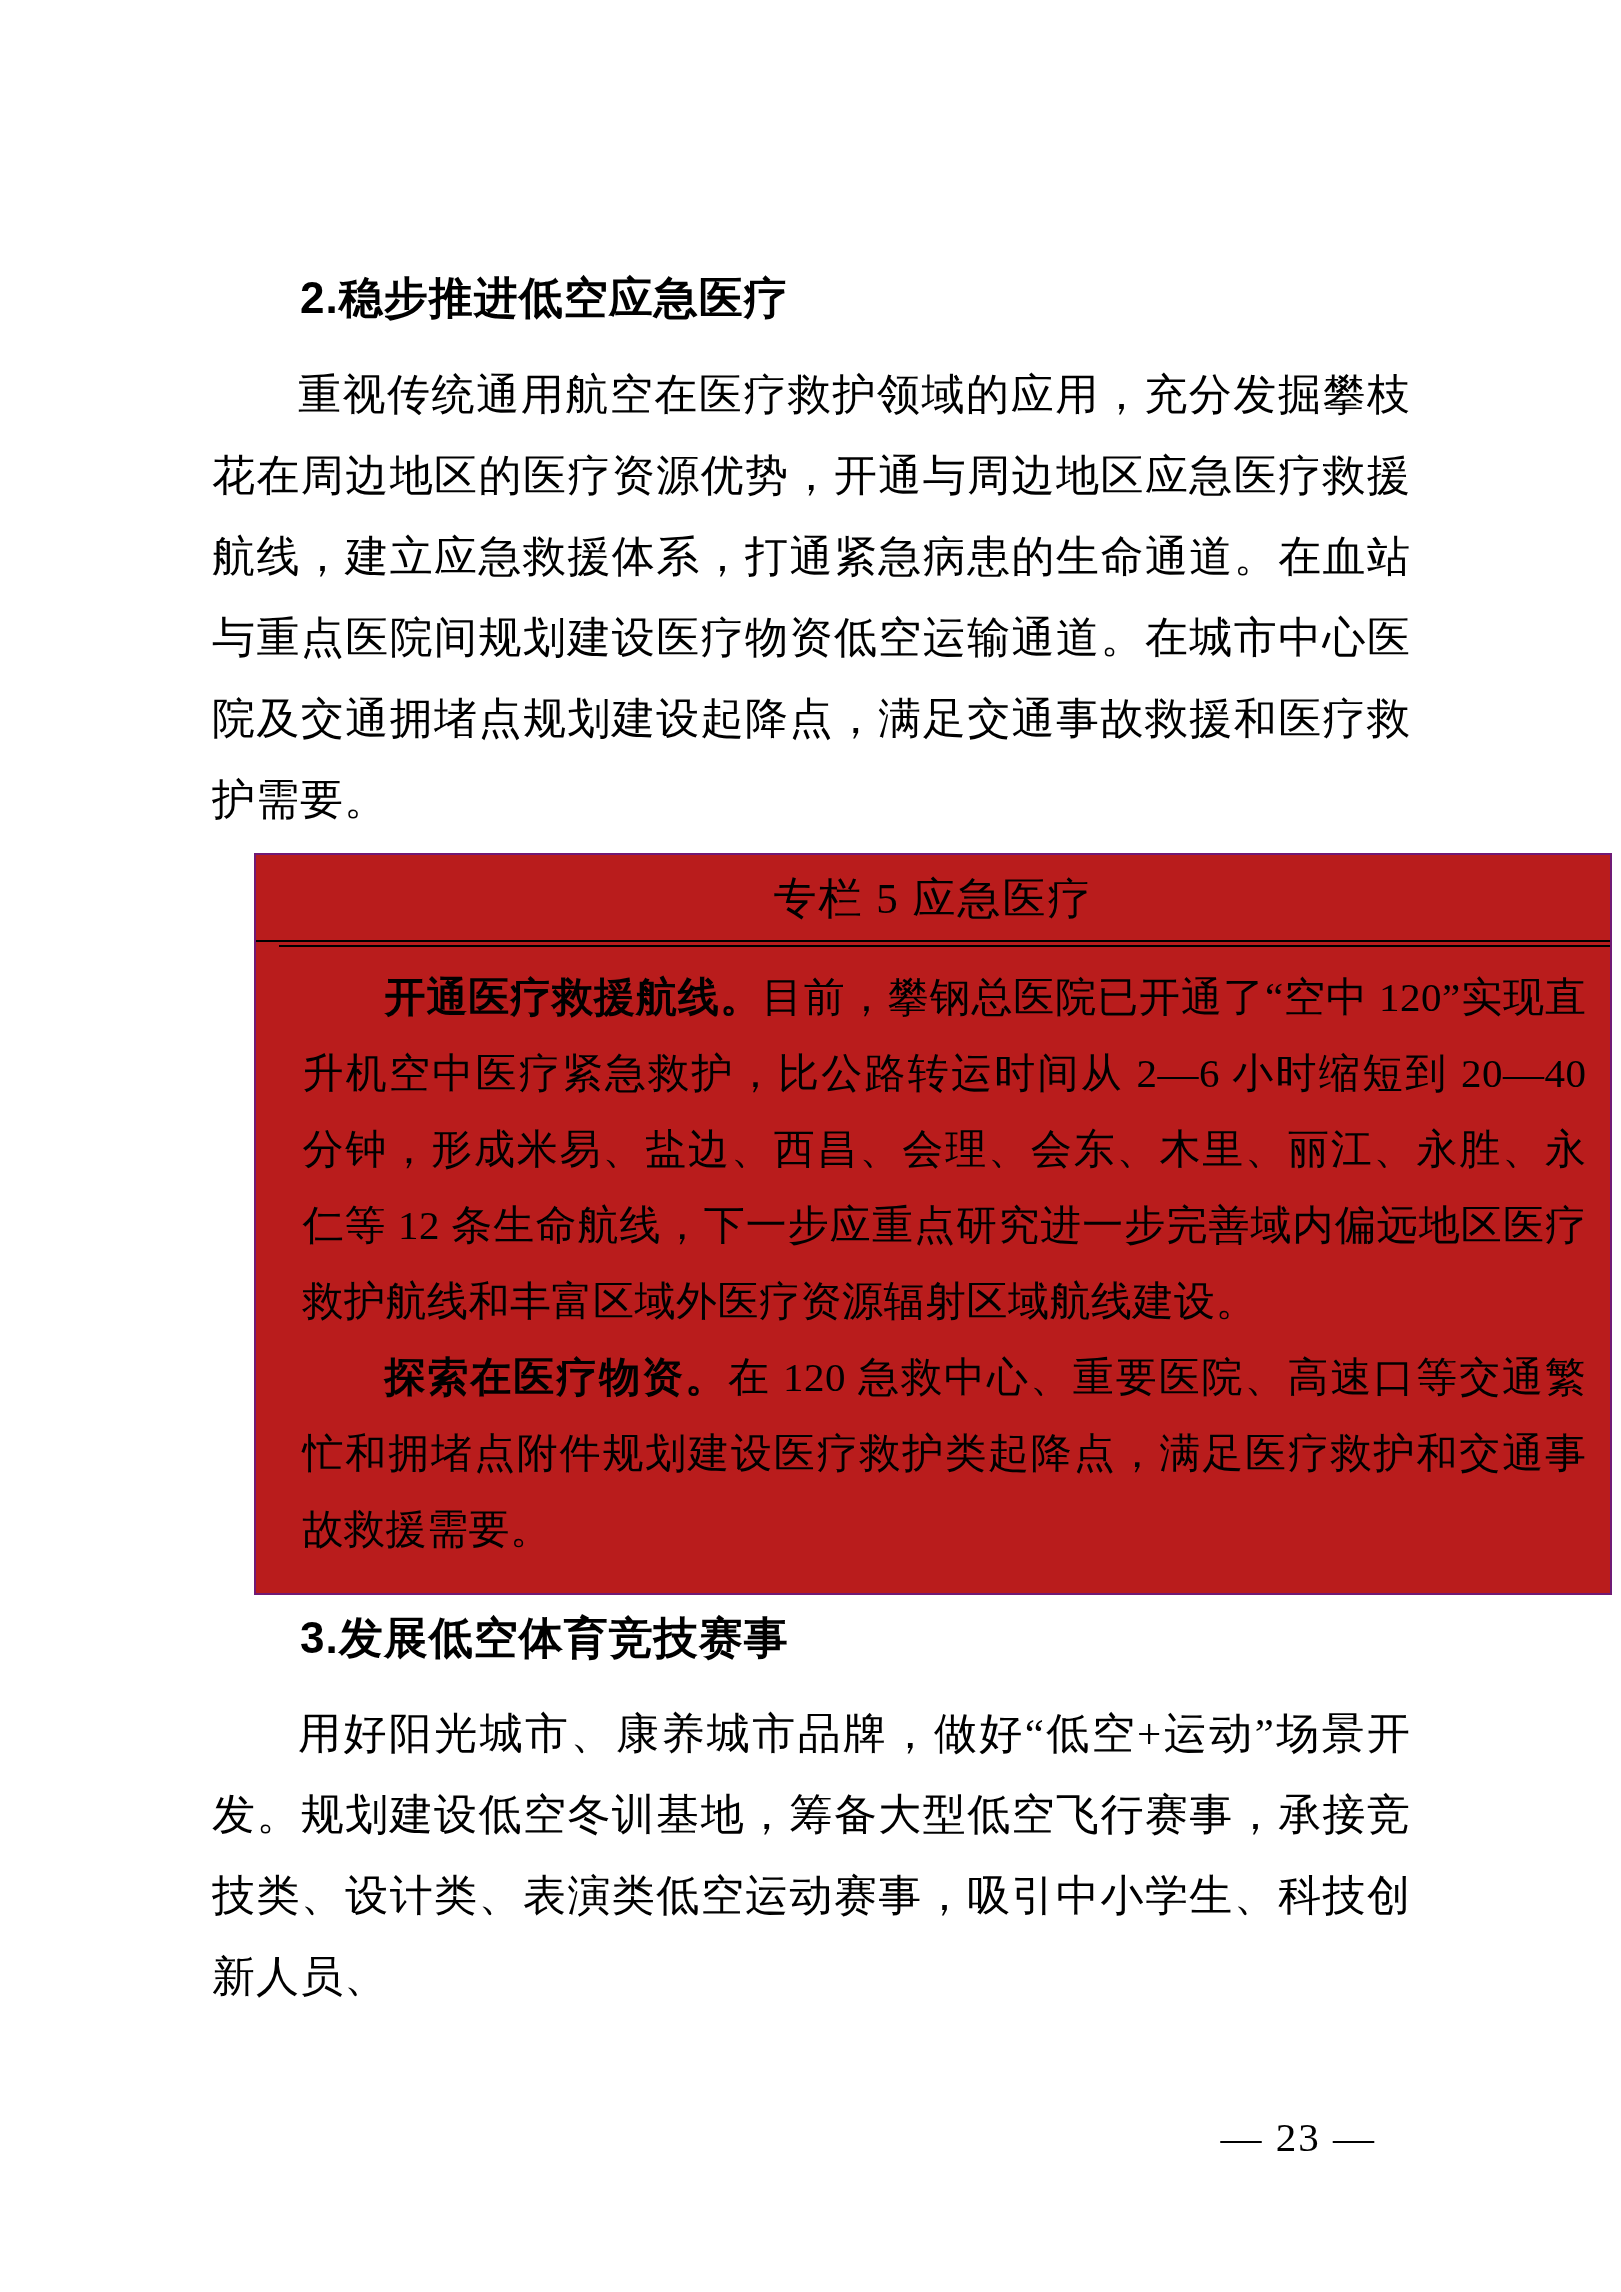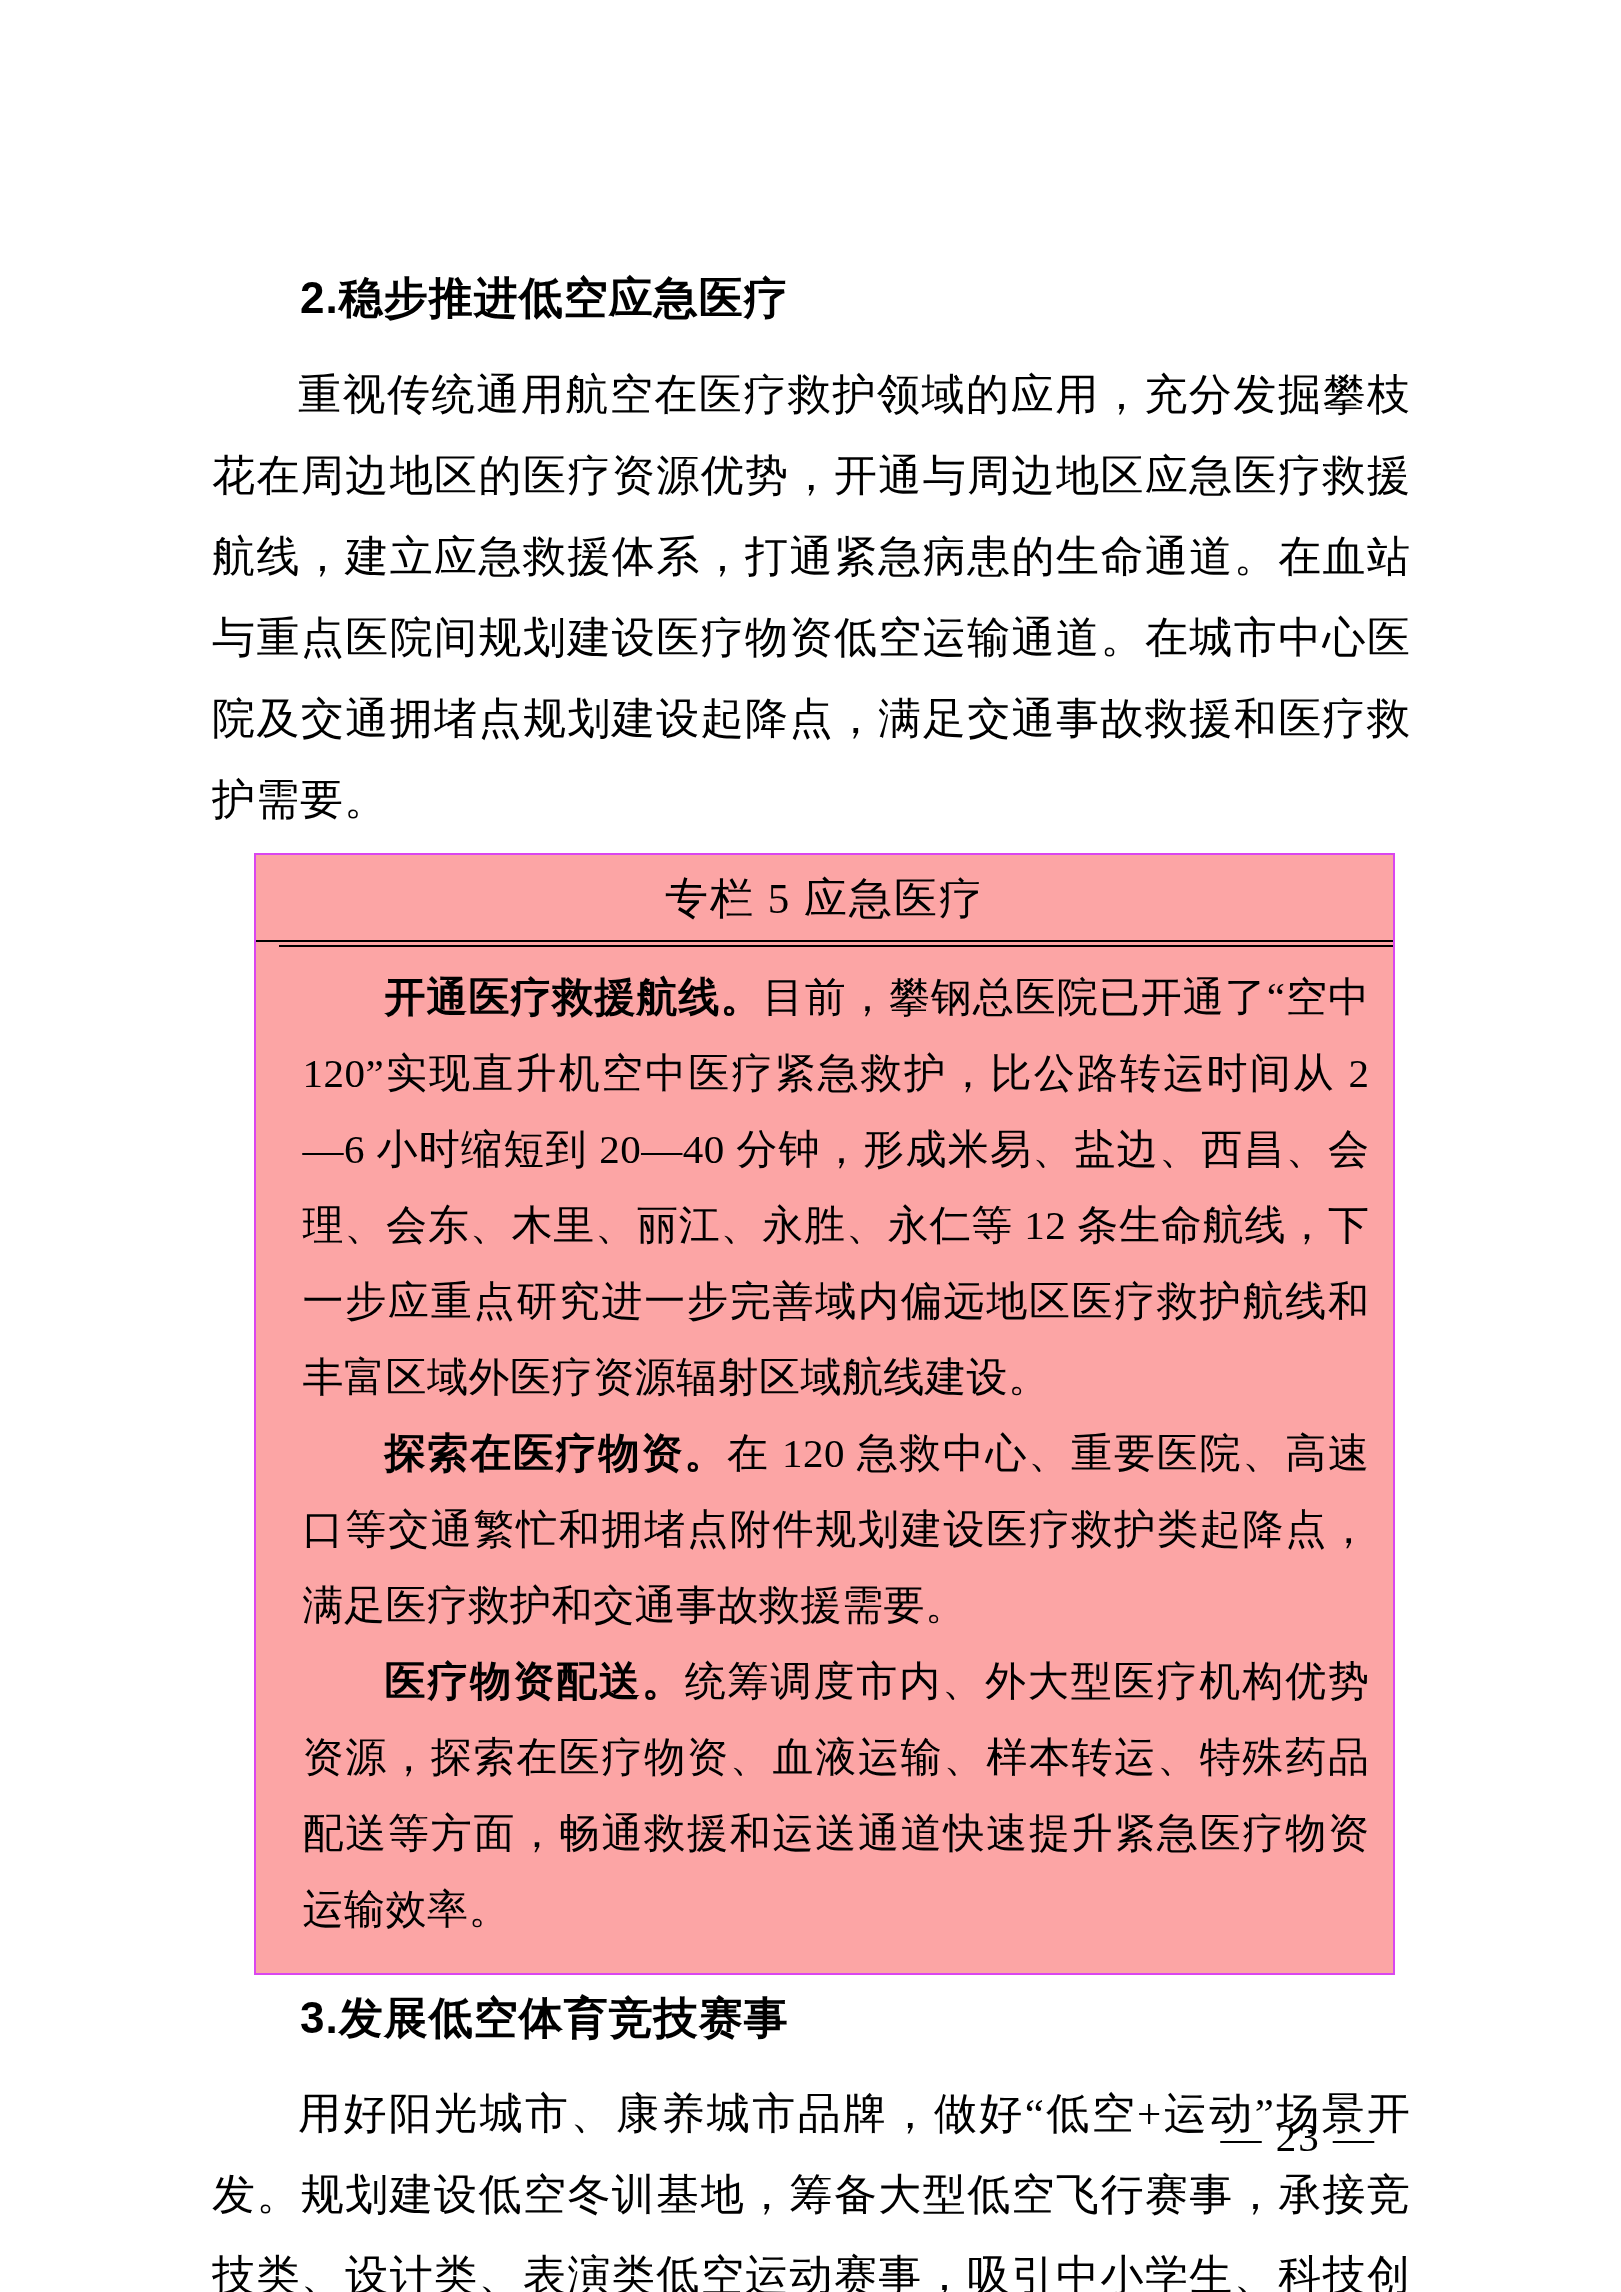--- a/index.html
+++ b/index.html
@@ -29,24 +29,24 @@
     letter-spacing: 1px;
   }
   .body-para {
     font-size: 43px;
     line-height: 81px;
     text-align: justify;
     text-indent: 86px;
     letter-spacing: 1px;
   }
   .column-box {
-    width: 1141px;
+    width: 1358px;
     margin: 13.7px 0 11.8px 42px;
-    border: 2px solid #d946ef;
-    background: #fca5a5;
+    border: 2px solid #701a75;
+    background: #b91c1c;
   }
   .column-box-title {
     text-align: center;
     font-size: 43px;
     line-height: 57px;
     padding: 14.7px 0 12.7px 0;
     border-bottom: 2px solid #000000;
     letter-spacing: 2px;
   }
   .column-box-body {
@@ -83,21 +83,20 @@
 
   <div class="section-heading">2.稳步推进低空应急医疗</div>
 
   <p class="body-para">重视传统通用航空在医疗救护领域的应用，充分发掘攀枝花在周边地区的医疗资源优势，开通与周边地区应急医疗救援航线，建立应急救援体系，打通紧急病患的生命通道。在血站与重点医院间规划建设医疗物资低空运输通道。在城市中心医院及交通拥堵点规划建设起降点，满足交通事故救援和医疗救护需要。</p>
 
   <div class="column-box">
     <div class="column-box-title">专栏 5  应急医疗</div>
     <div class="column-box-body">
       <p class="box-para"><span class="box-lead">开通医疗救援航线。</span><span>目前，攀钢总医院已开通了“空中 120”实现直升机空中医疗紧急救护，比公路转运时间从 2—6 小时缩短到 20—40 分钟，形成米易、盐边、西昌、会理、会东、木里、丽江、永胜、永仁等 12 条生命航线，下一步应重点研究进一步完善域内偏远地区医疗救护航线和丰富区域外医疗资源辐射区域航线建设。</span></p>
       <p class="box-para"><span class="box-lead">探索在医疗物资。</span><span>在 120 急救中心、重要医院、高速口等交通繁忙和拥堵点附件规划建设医疗救护类起降点，满足医疗救护和交通事故救援需要。</span></p>
-      <p class="box-para"><span class="box-lead">医疗物资配送。</span><span>统筹调度市内、外大型医疗机构优势资源，探索在医疗物资、血液运输、样本转运、特殊药品配送等方面，畅通救援和运送通道快速提升紧急医疗物资运输效率。</span></p>
     </div>
   </div>
 
   <div class="section-heading">3.发展低空体育竞技赛事</div>
 
   <p class="body-para">用好阳光城市、康养城市品牌，做好“低空+运动”场景开发。规划建设低空冬训基地，筹备大型低空飞行赛事，承接竞技类、设计类、表演类低空运动赛事，吸引中小学生、科技创新人员、</p>
 
   <div class="page-number">— 23 —</div>
 
 </div>

